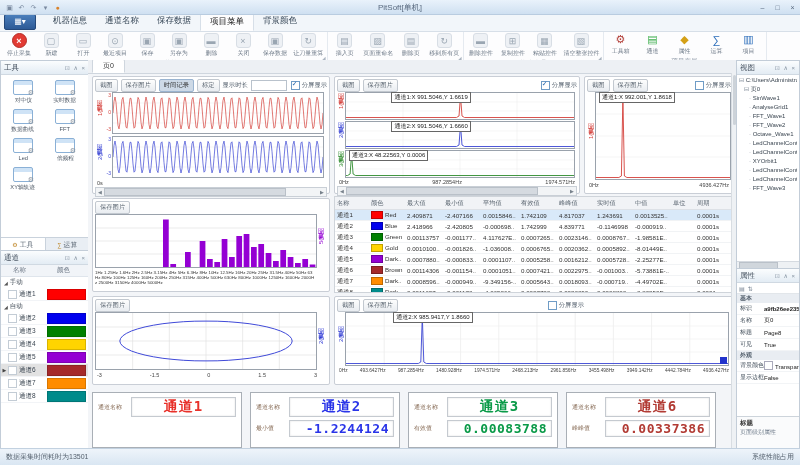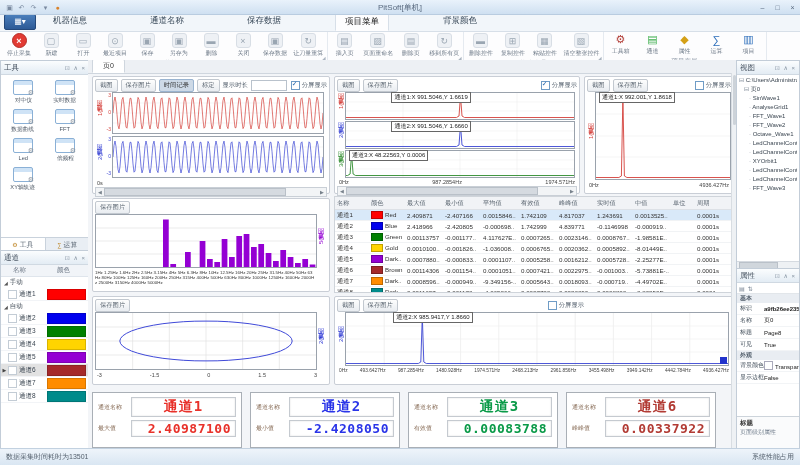--- a/index.html
+++ b/index.html
@@ -140,21 +140,21 @@
   <div class="wtitle">PitSoft[单机]</div>
   <div class="wbtns">
     <span class="wbtn">–</span>
     <span class="wbtn">□</span>
     <span class="wbtn">×</span>
   </div>
 </div>
 
 <div class="tabrow">
   <div class="appbtn">▦▾</div>
-  <div id="ribbon-tabs" style="display:flex;gap:45px;">
+  <div id="ribbon-tabs" style="display:flex;">
       <div class="rtab">机器信息</div>
       <div class="rtab">通道名称</div>
       <div class="rtab">保存数据</div>
       <div class="rtab active">项目菜单</div>
       <div class="rtab">背景颜色</div>
     </div>
 </div>
 
 <div class="ribbon" id="ribbon-groups">
     <div class="rgroup">
@@ -762,53 +762,49 @@
         <span>4442.784Hz</span>
         <span>4936.427Hz</span>
       </div>
     </div>
   <div id="displays">
       <div class="display" style="left: 4px; top: 332px; width: 150px; height: 56px;">
         <div class="drow">
           <span class="dlab">通道名称</span>
           <div class="dval dname" style="color: rgb(232, 49, 42);">通道1</div>
         </div>
-        <div class="drow">
-          <span class="dlab">最大值</span>
-          <div class="dval dnum" style="color: rgb(232, 49, 42);">2.40987100</div>
-        </div>
       </div>
       <div class="display" style="left: 162px; top: 332px; width: 150px; height: 56px;">
         <div class="drow">
           <span class="dlab">通道名称</span>
           <div class="dval dname" style="color: rgb(42, 53, 232);">通道2</div>
         </div>
         <div class="drow">
           <span class="dlab">最小值</span>
-          <div class="dval dnum" style="color: rgb(42, 53, 232);">-2.4208050</div>
+          <div class="dval dnum" style="color: rgb(42, 53, 232);">-1.2244124</div>
         </div>
       </div>
       <div class="display" style="left: 320px; top: 332px; width: 150px; height: 56px;">
         <div class="drow">
           <span class="dlab">通道名称</span>
           <div class="dval dname" style="color: rgb(10, 154, 72);">通道3</div>
         </div>
         <div class="drow">
           <span class="dlab">有效值</span>
           <div class="dval dnum" style="color: rgb(10, 154, 72);">0.00083788</div>
         </div>
       </div>
       <div class="display" style="left: 478px; top: 332px; width: 150px; height: 56px;">
         <div class="drow">
           <span class="dlab">通道名称</span>
           <div class="dval dname" style="color: rgb(178, 59, 52);">通道6</div>
         </div>
         <div class="drow">
           <span class="dlab">峰峰值</span>
-          <div class="dval dnum" style="color: rgb(178, 59, 52);">0.00337922</div>
+          <div class="dval dnum" style="color: rgb(178, 59, 52);">0.00337386</div>
         </div>
       </div>
     </div>
   <div class="vscroll" style="top:13px;right:0;bottom:0;">
       <div class="vt"></div>
     </div>
 </div>
 
 <div class="panel" id="view-panel" style="right:0;top:60px;width:62px;height:208px;">
   <div class="phead">

